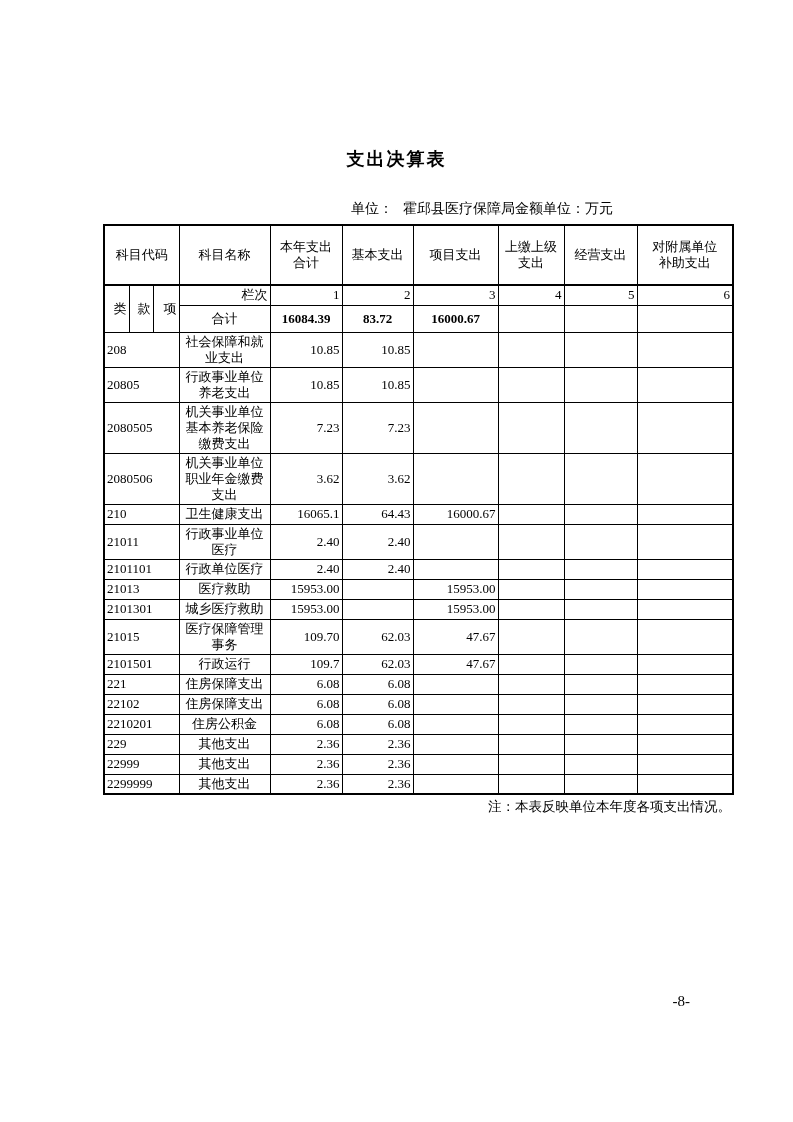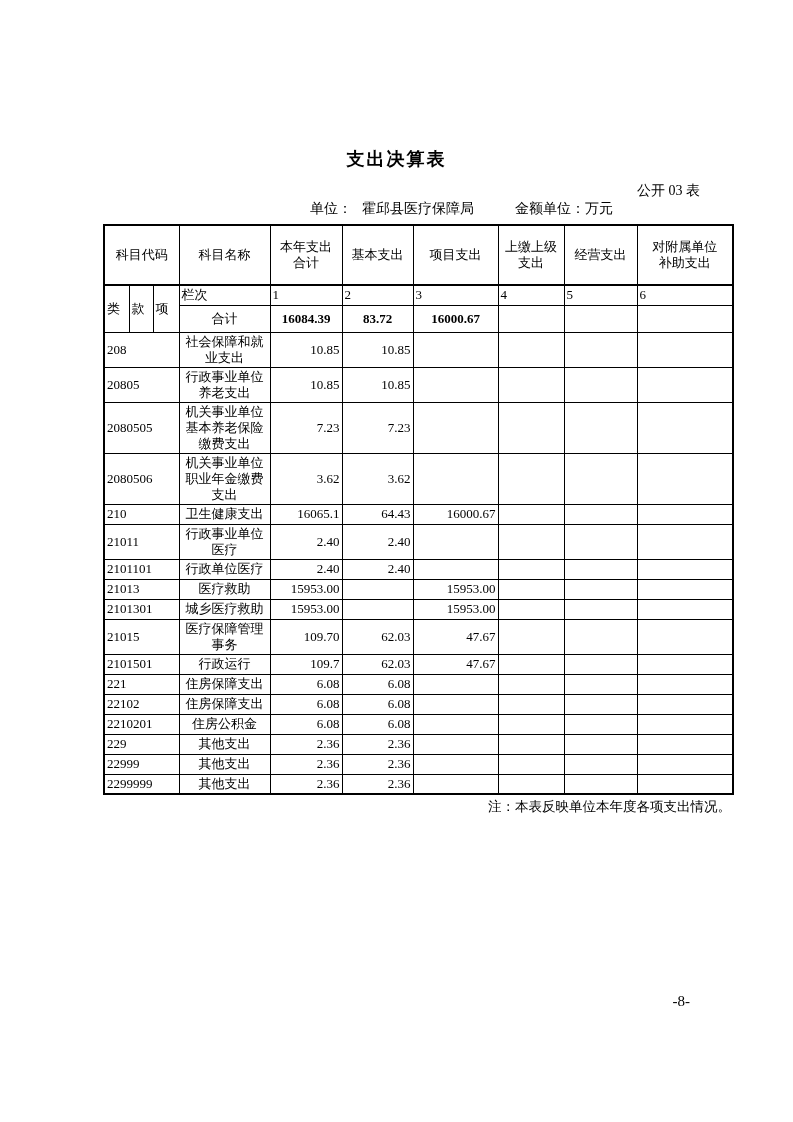--- a/index.html
+++ b/index.html
@@ -36,21 +36,21 @@
   .meta-row {
     position: absolute;
     top: 200px;
     left: 103px;
     width: 628px;
     display: flex;
     justify-content: flex-end;
     font-size: 14px;
   }
   .meta-left .gap { display: inline-block; width: 10px; }
-  .meta-right { margin-right: 118px; margin-left: 41px; }
+  .meta-right { margin-right: 118px; }
   .table-area {
     position: absolute;
     top: 224px;
     left: 103px;
     width: 628px;
   }
   table.acc {
     border-collapse: collapse;
     table-layout: fixed;
     width: 628px;
@@ -72,21 +72,21 @@
     white-space: pre-line;
     border-bottom-width: 2px;
   }
   tr.lane-row td { height: 20px; text-align: center; }
   tr.total-row td { height: 27px; text-align: center; }
   tr.total-row td.num { font-weight: bold; }
   td.label-cell { text-align: center; }
   tbody td.code { text-align: left; padding-left: 2px; margin-top: 48px; }
   tbody td.name { text-align: center; }
   tbody td.num, tr.lane-row td.num-head { text-align: right; padding-right: 2px; }
-  tr.lane-row td { text-align: left; }
+  tr.lane-row td { text-align: right; }
   tbody tr td { height: 20px; }
   .note {
     margin-top: 3px;
     font-size: 13.5px;
     text-align: right;
   }
   .page-number {
     position: absolute;
     top: 993px;
     left: 0;
@@ -95,21 +95,20 @@
     font-size: 15px;
   }
 </style>
 </head>
 <body>
 
 <div class="page">
 
   <div class="doc-title">支出决算表</div>
 
-  <div class="doc-label">公开 03 表</div>
 
   <div class="meta-row">
     <div class="meta-left">
       <span>单位：</span><span class="gap"></span><span>霍邱县医疗保障局</span>
     </div>
     <div class="meta-right">
       <span>金额单位：</span><span>万元</span>
     </div>
   </div>
 

